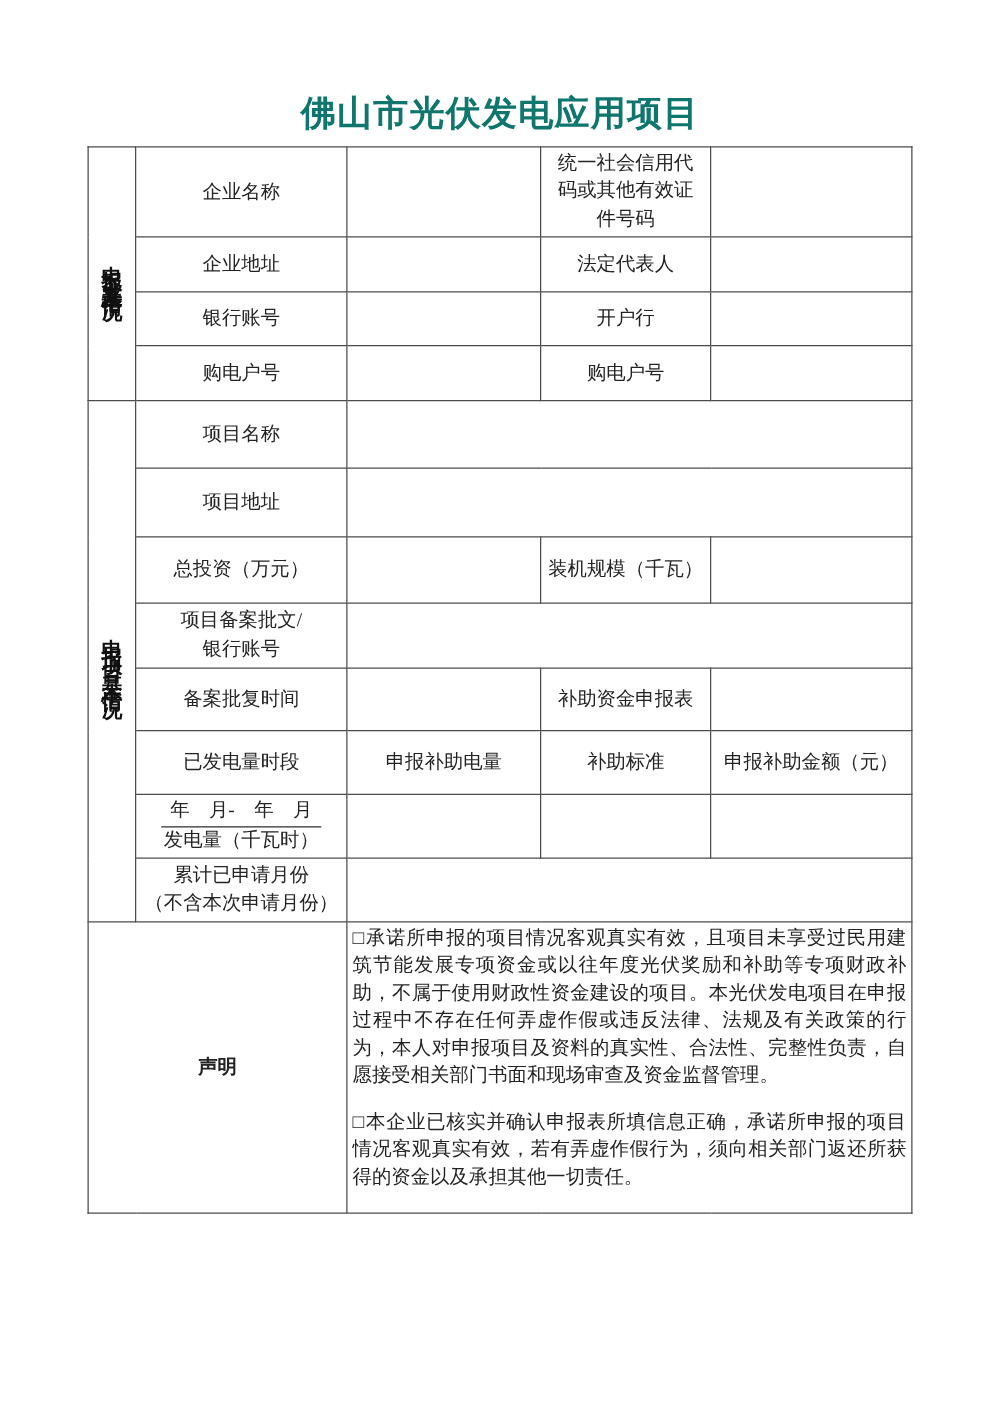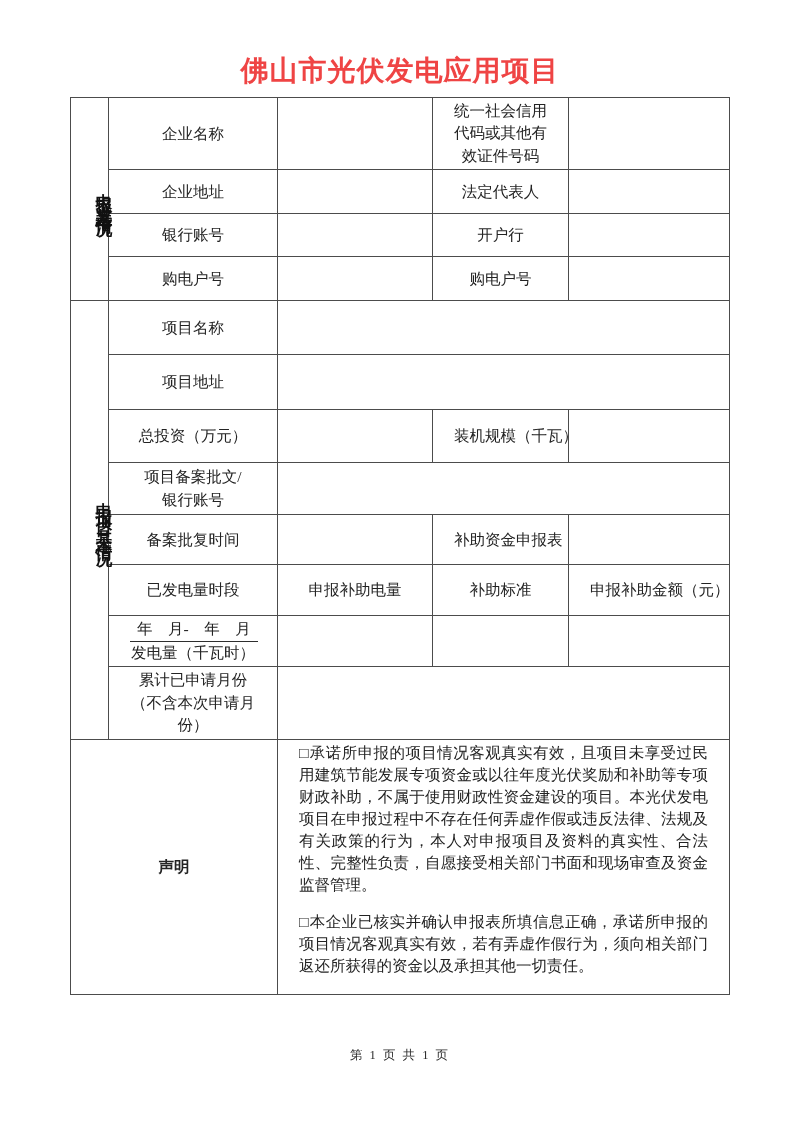--- a/index.html
+++ b/index.html
@@ -7,27 +7,27 @@
   body {
     width:800px; height:1131px;
     font-family:"Liberation Serif","DejaVu Serif",serif;
     color:#1e1e1e;
     position:relative;
   }
   .page { width:800px; height:1131px; position:relative; }
 
   
   .title-block {
-    padding-top:51px;
+    padding-top:71px;
     text-align:center;
     font-family:"Liberation Sans","DejaVu Sans",sans-serif;
     font-weight:bold;
     font-size:28px;
     line-height:39px;
-    color:#ef4444;
+    color:#0f766e;
     letter-spacing:1px;
   }
   .year-underline {
     display:inline-block;
     border-bottom:2px solid #000;
     padding:0 14px;
     margin-right:4px;
     font-family:"Liberation Sans","DejaVu Sans",sans-serif;
   }
 
@@ -37,21 +37,21 @@
     table-layout:fixed;
     width:659px;
     margin:7px 0 0 70px;
   }
   table.form td {
     border:1px solid #4c4c4c;
     text-align:center;
     vertical-align:middle;
     font-size:15.5px;
     line-height:1.42;
-    padding:2px 21px;
+    padding:2px 4px;
     color:#232323;
     margin-left:15px;
   }
   .nw { white-space:nowrap; }
   .vhead-text {
     writing-mode:vertical-rl;
     text-orientation:upright;
     display:inline-block;
     font-weight:bold;
     font-size:16.5px;
@@ -190,15 +190,14 @@
     <tr style="height:233px">
       <td colspan="2" class="decl-head">声明</td>
       <td colspan="3" class="decl-body">
         <p><span class="checkbox-glyph">□</span><span>承诺所申报的项目情况客观真实有效，且项目未享受过民用建筑节能发展专项资金或以往年度光伏奖励和补助等专项财政补助，不属于使用财政性资金建设的项目。本光伏发电项目在申报过程中不存在任何弄虚作假或违反法律、法规及有关政策的行为，本人对申报项目及资料的真实性、合法性、完整性负责，自愿接受相关部门书面和现场审查及资金监督管理。</span></p>
         <p><span class="checkbox-glyph">□</span><span>本企业已核实并确认申报表所填信息正确，承诺所申报的项目情况客观真实有效，若有弄虚作假行为，须向相关部门返还所获得的资金以及承担其他一切责任。</span></p>
       </td>
     </tr>
   </tbody>
     </table>
 
-  <div class="footer">第 1 页 共 1 页</div>
 
 </div>
 
 </body></html>

